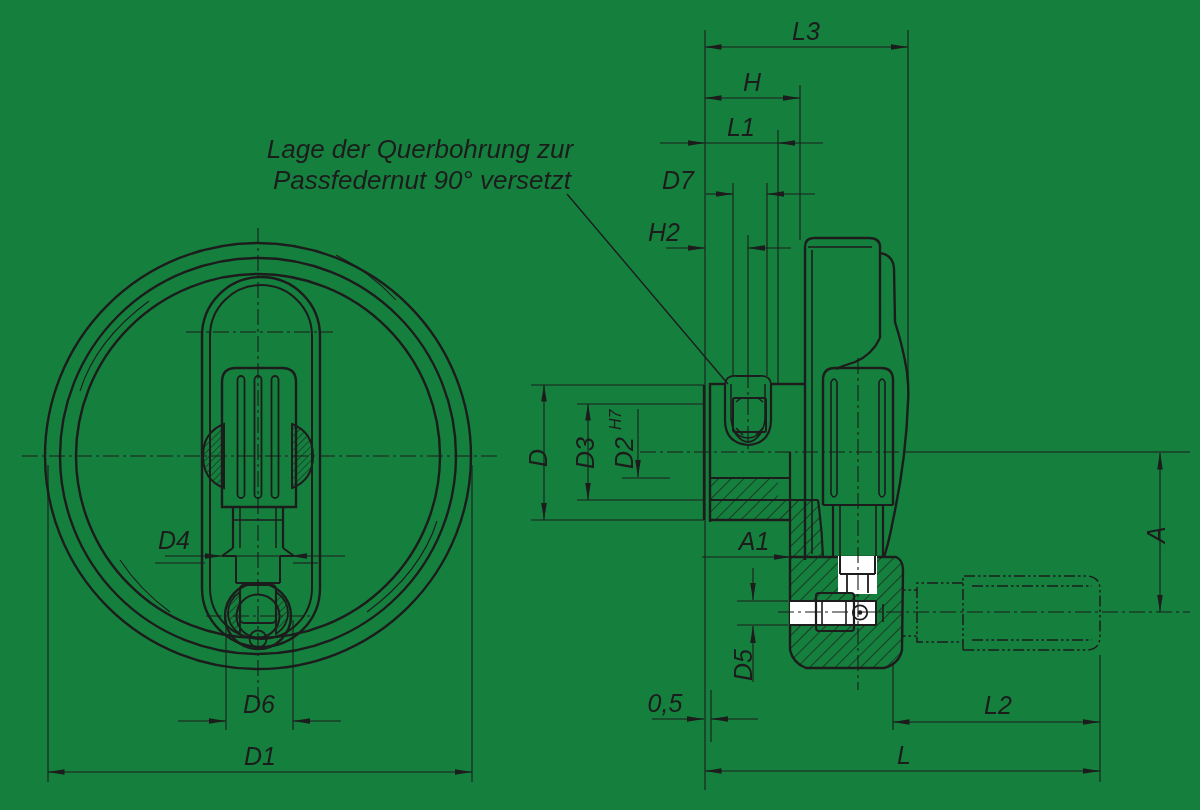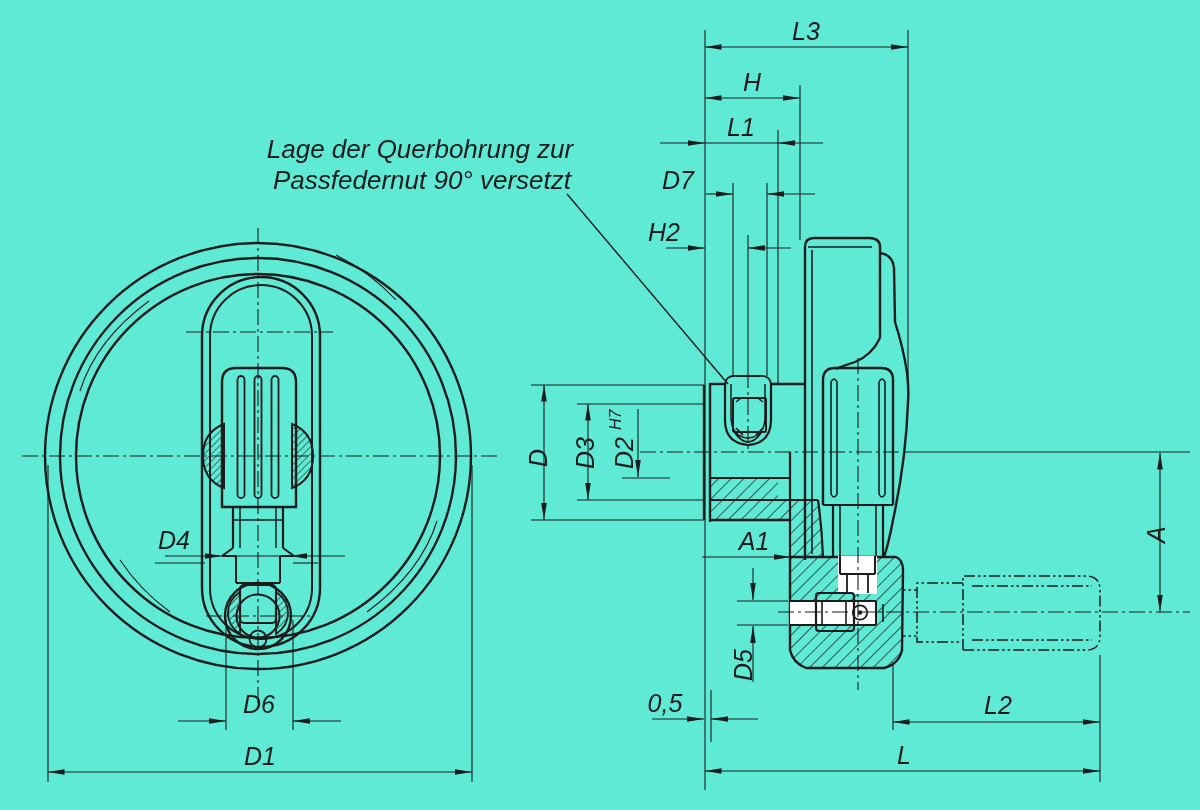--- a/index.html
+++ b/index.html
@@ -1,16 +1,16 @@
 <!DOCTYPE html>
 <html><head>
 <meta charset="utf-8">
 <style>
   html,body{margin:0;padding:0;background:#ffffff;width:1200px;height:810px;overflow:hidden;}
-  #stage{position:relative;width:1200px;height:810px;background:#5eead4;}
+  #stage{position:relative;width:1200px;height:810px;background:#15803d;}
   svg{position:absolute;left:0;top:0;}
   text{fill:#1c1c1c;font-family:"Liberation Sans",sans-serif;font-style:italic;}
   .dimtxt{font-size:25px;}
   .dimtxt-s{font-size:16px;}
   .note{font-size:26px;}
   .o{stroke:#1c1c1c;fill:none;}
   .w24{stroke-width:2.4;}
   .w22{stroke-width:2.2;}
   .w20{stroke-width:2.0;}
   .w18{stroke-width:1.8;}

